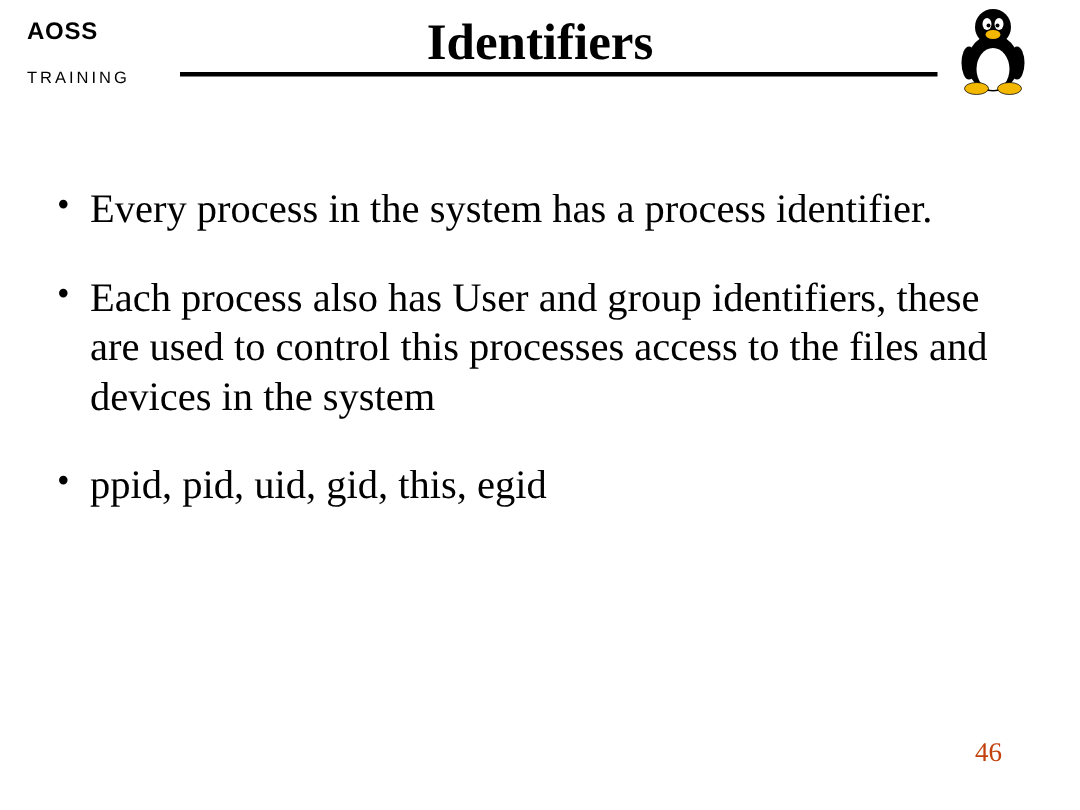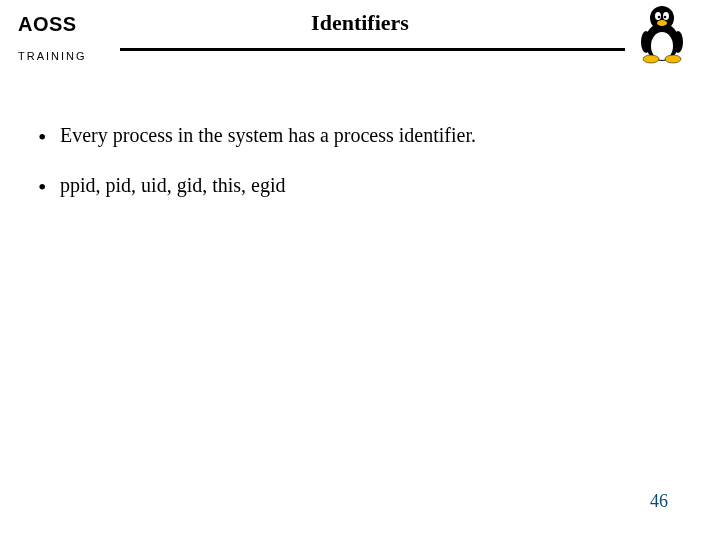--- a/index.html
+++ b/index.html
@@ -17,41 +17,41 @@
     height: 75px;
   }
   .logo {
     position: absolute;
     left: 18px;
     top: 14px;
   }
   .logo .aoss {
     font-family: Arial, Helvetica, sans-serif;
     font-weight: 900;
-    font-size: 20px;
+    font-size: 16px;
     letter-spacing: 0.5px;
     color: #000;
     line-height: 1;
   }
   .logo .training {
     font-family: Arial, Helvetica, sans-serif;
     font-weight: 400;
     font-size: 11px;
     letter-spacing: 2px;
     color: #000;
     line-height: 1;
     margin-top: 17px;
   }
   .title {
     position: absolute;
     left: 0;
     right: 0;
     top: 10px;
     text-align: center;
-    font-size: 22px;
+    font-size: 34px;
     font-weight: bold;
     color: #000;
   }
   .rule {
     position: absolute;
     left: 120px;
     right: 95px;
     top: 48px;
     height: 3px;
     background: #000;
@@ -65,38 +65,38 @@
   }
   .content {
     padding: 48px 36px 0 36px;
   }
   .content ul {
     list-style: none;
   }
   .content li {
     position: relative;
     padding-left: 24px;
-    font-size: 20px;
+    font-size: 27px;
     line-height: 1.22;
     color: #000;
     margin-bottom: 26px;
   }
   .content li::before {
     content: "•";
     position: absolute;
     left: 2px;
     top: 0;
     font-size: 24px;
   }
   .page-num {
     position: absolute;
     right: 52px;
     bottom: 28px;
     font-size: 18px;
-    color: #0c4a6e;
+    color: #c2410c;
   }
 </style>
 </head>
 <body>
 
 <div class="header">
   <div class="logo">
     <div class="aoss">AOSS</div>
     <div class="training">TRAINING</div>
   </div>
@@ -116,17 +116,18 @@
       <ellipse cx="38" cy="57" rx="8" ry="4" fill="#f5b800" stroke="#000" stroke-width="0.5"></ellipse>
       <ellipse cx="11" cy="40" rx="5" ry="11" fill="#000"></ellipse>
       <ellipse cx="43" cy="40" rx="5" ry="11" fill="#000"></ellipse>
     </svg>
   </div>
 </div>
 
 <div class="content">
   <ul>
     <li>Every process in the system has a process identifier.</li>
+    <li>Each process also has User and group identifiers, these are used to control this processes access to the files and devices in the system</li>
     <li>ppid, pid, uid, gid, this, egid</li>
   </ul>
 </div>
 
 <div class="page-num">46</div>
 
 </body></html>

